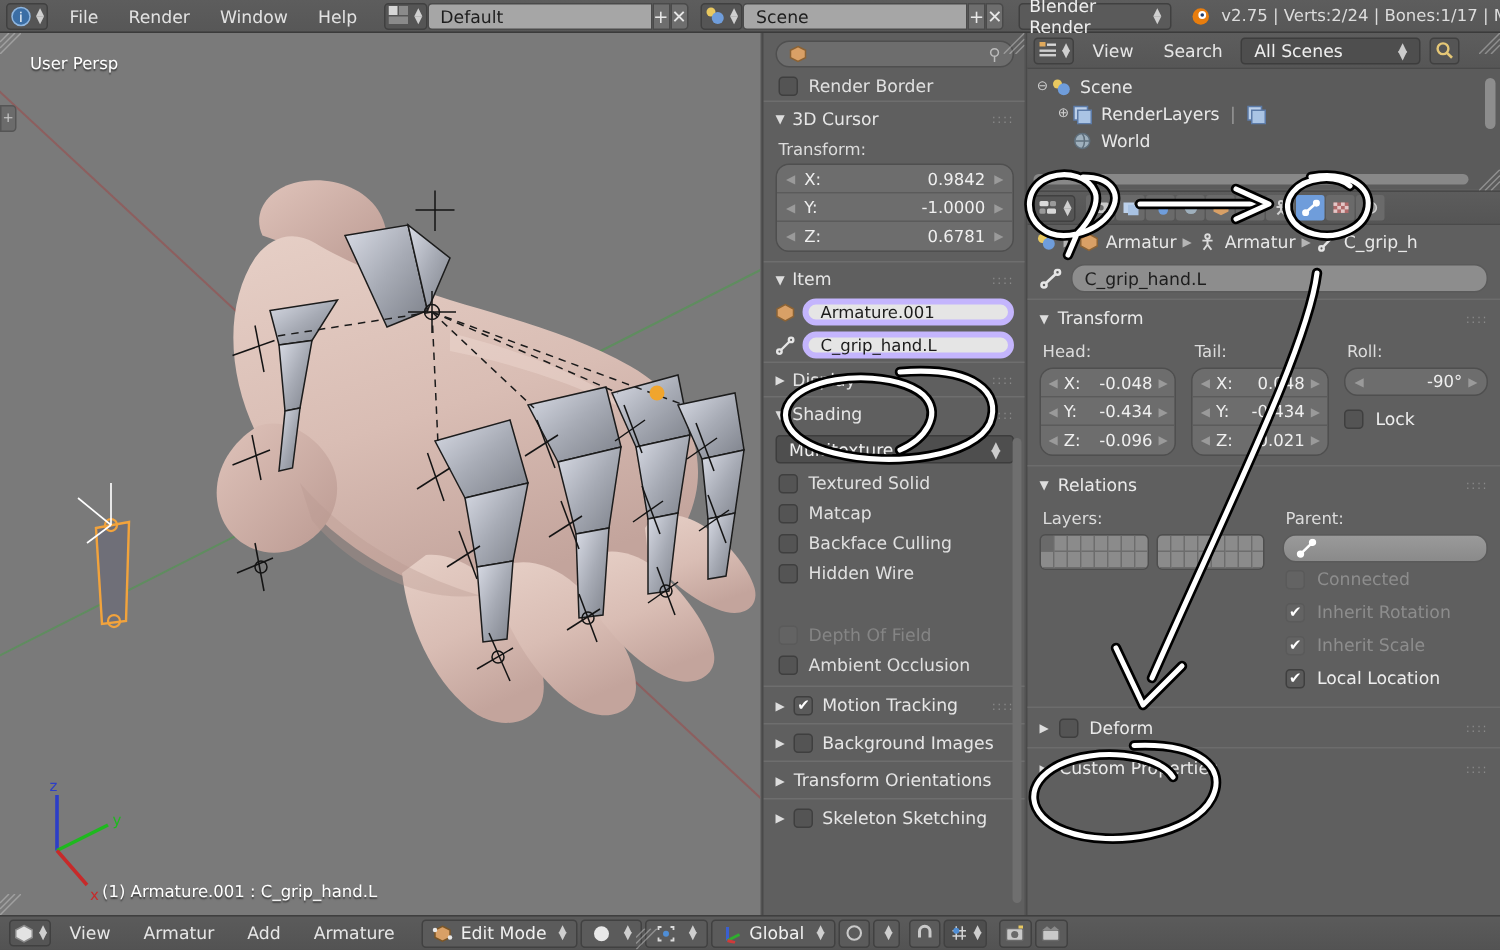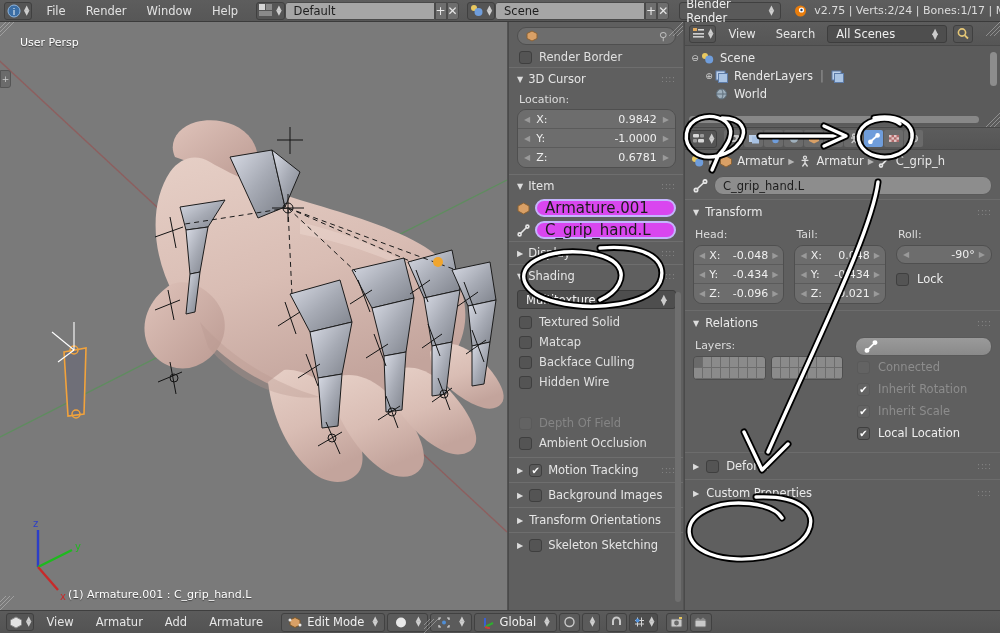--- a/index.html
+++ b/index.html
@@ -93,22 +93,22 @@
     height:19px; background:#6d6d6d; display:flex; align-items:center;
     padding:0 6px; font-size:11px; color:#efefef;
     border-bottom:1px solid #5b5b5b;
   }
   .np-num:last-child{border-bottom:none;}
   .np-num .k { color:#efefef; margin-left:6px; }
   .np-num .v { margin-left:auto; margin-right:6px; }
   .arr { color:#9a9a9a; font-size:8px; }
   .np-idrow { display:flex; align-items:center; gap:5px; padding:2px 8px; }
   .np-idfield {
-    flex:1; height:18px; background:#d946ef; border:2px solid #c4b5fd; border-radius:9px;
-    display:flex;align-items:center; padding:0 8px; font-size:15px; color:#1c1c1c;
+    flex:1; height:18px; background:#e5e5e5; border:4px solid #c4b5fd; border-radius:9px;
+    display:flex;align-items:center; padding:0 8px; font-size:11px; color:#1c1c1c;
   }
   .np-chk { display:flex; align-items:center; gap:7px; padding:3px 10px; font-size:11.5px; }
   .cb {
     width:13px;height:13px;border-radius:3px;background:#545454;border:1px solid #3f3f3f;
     display:flex;align-items:center;justify-content:center;font-size:10px;color:#fff;flex:none;
   }
   .cb.on { background:#5a5a5a; }
   .cb.dim { background:#636363; border-color:#5a5a5a;}
   .np-chk.dim { color:#858585;margin-top:21px; }
   .np-dd {
@@ -516,21 +516,21 @@
       <div class="np-chk">
         <span class="cb"></span>
         <span>Render Border</span>
       </div>
 
       <div class="np-sect">
         <span class="tri">▼</span>
         <span>3D Cursor</span>
         <span class="dots">::::</span>
       </div>
-      <div class="np-label">Location:</div>
+      <div class="np-label">Transform:</div>
       <div class="np-numgroup">
         <div class="np-num">
           <span class="arr">◀</span>
           <span class="k">X:</span>
           <span class="v">0.9842</span>
           <span class="arr">▶</span>
         </div>
         <div class="np-num">
           <span class="arr">◀</span>
           <span class="k">Y:</span>
@@ -953,20 +953,21 @@
               <div class="lg-cell"></div>
               <div class="lg-cell"></div>
               <div class="lg-cell"></div>
               <div class="lg-cell"></div>
               <div class="lg-cell"></div>
               <div class="lg-cell"></div>
           </div>
         </div>
       </div>
       <div class="rel-right">
+        <div class="tf-cap">Parent:</div>
         <div class="parent-field">
           <span style="display:flex;margin-right:6px;">
             <svg width="14" height="13" viewBox="0 0 14 13">
                 <g stroke="#ffffff" stroke-width="1.7" fill="none">
                   <line x1="4" y1="9.4" x2="10" y2="3.6"></line>
                   <circle cx="3" cy="10.4" r="1.6" fill="#fff"></circle>
                   <circle cx="11" cy="2.6" r="1.6" fill="#fff"></circle>
                 </g>
               </svg>
           </span>

